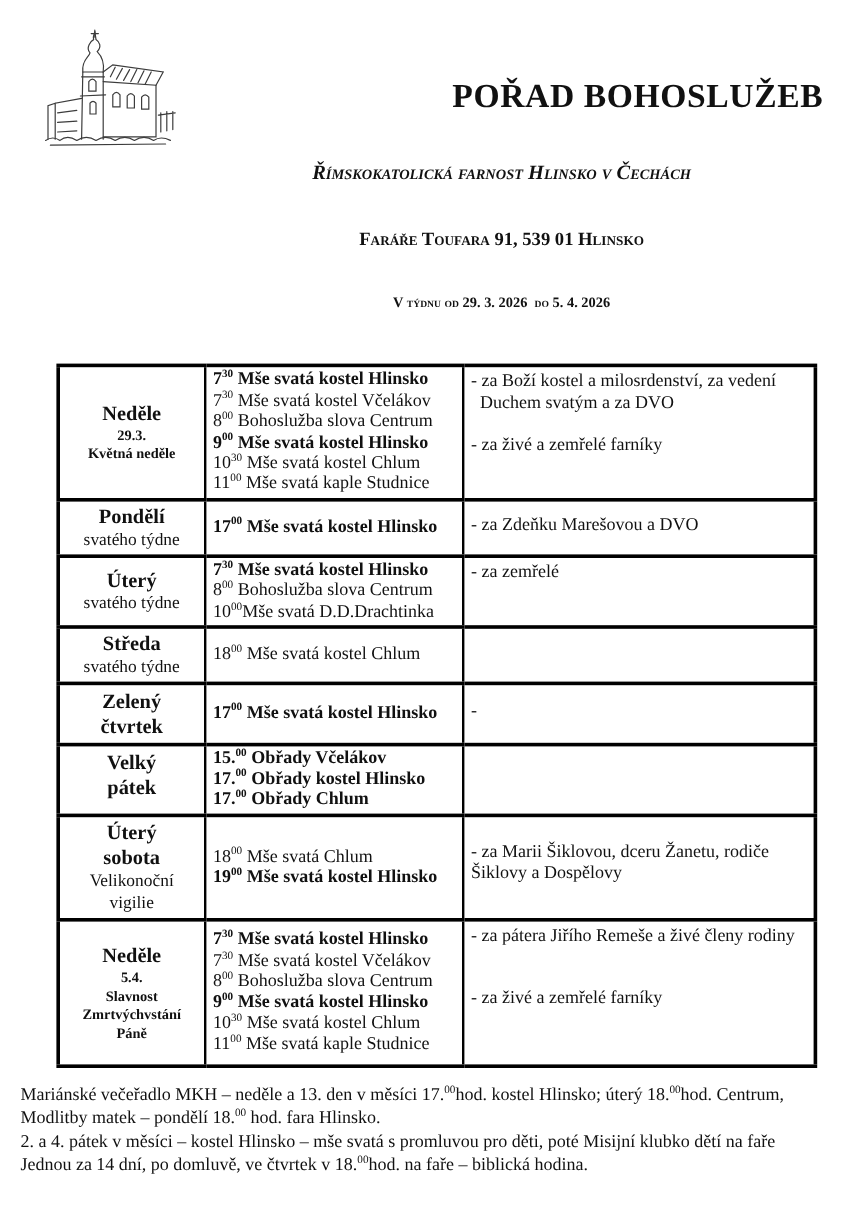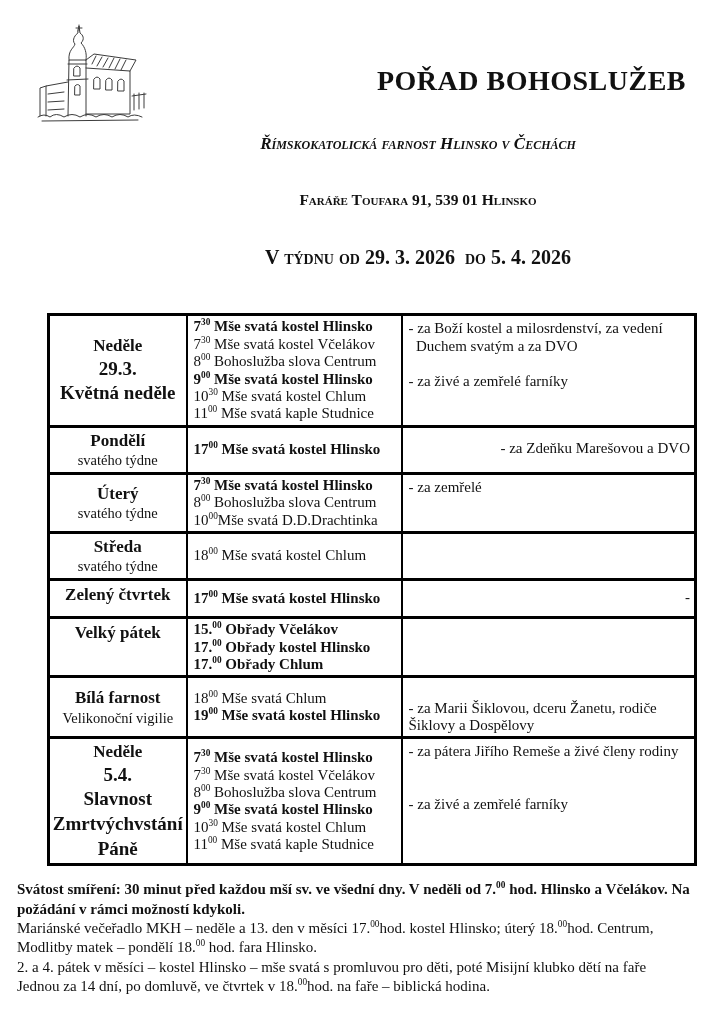--- a/index.html
+++ b/index.html
@@ -12,51 +12,51 @@
   .page { position:relative; width:714px; height:1024px; background:#fff; }
 
   
   .header { display:flex; margin:24px 28px 0 34px; }
   .logo { width:116px; height:102px; flex:0 0 auto; }
   .header-text { flex:1; text-align:center; padding-top:6px; white-space:pre-wrap; }
   .doc-title { font-size:28px; font-weight:bold; letter-spacing:0.5px; line-height:1.1;text-align:right; }
   .sub-line { font-weight:bold; font-variant:small-caps; line-height:1.25; }
   .sub-parish  { font-size:17px;font-style:italic; }
   .sub-address { font-size:15.5px; }
-  .sub-week    { font-size:20px; }
+  .sub-week    { font-size:12px; }
 
   
   table.schedule {
     border-collapse:collapse; table-layout:fixed;
     margin:7px 0 0 47px; width:631px;
     border:3px solid #000;
   }
   table.schedule td {
     border:2px solid #000;
     border-top-width:3px; border-bottom-width:3px;
     overflow:hidden;
   }
-  td.day    { width:138px; text-align:center; vertical-align:middle; padding:2px 1px; }
+  td.day    { width:122px; text-align:center; vertical-align:middle; padding:2px 18px; }
   td.svc    { width:215px; vertical-align:middle; padding:2px 2px 2px 6px; }
   td.intent { width:294px; vertical-align:top;   padding:4px 4px 2px 6px; white-space:pre-wrap; }
 
   tr.r1 { height:104px; }
   tr.r2 { height:45px; }
   tr.r3 { height:52px; }
   tr.r4 { height:43px; }
   tr.r5 { height:38px; }
   tr.r6 { height:50px; }
   tr.r7 { height:47px; }
   tr.r8 { height:122px; }
 
   tr.r5 td.day, tr.r6 td.day { vertical-align:top; padding-top:3px; }
-  tr.r2 td.intent, tr.r5 td.intent { vertical-align:middle; padding-top:0;text-align:right; }
+  tr.r2 td.intent, tr.r5 td.intent { vertical-align:middle; padding-top:0; }
 
   .day-title    { font-size:17px; font-weight:bold; line-height:1.25; }
-  .day-sub-bold { font-size:19px; font-weight:bold; line-height:1.3; }
+  .day-sub-bold { font-size:12px; font-weight:bold; line-height:1.3; }
   .day-sub      { font-size:14.5px; line-height:1.3; }
 
   .svc-line, .intent-line { font-size:15px; line-height:1.16; }
   sup { font-size:62%; vertical-align:super; line-height:0; }
 
   
   .announcements { margin:14px 14px 0 17px; }
   .announcements p { font-size:15px; line-height:1.285; white-space:pre-wrap; }
 </style>
 </head>
@@ -160,21 +160,21 @@
           </td>
           <td class="svc">
             <div class="svc-line"><b>15.<sup>00</sup> Obřady Včelákov</b></div>
             <div class="svc-line"><b>17.<sup>00</sup> Obřady kostel Hlinsko</b></div>
             <div class="svc-line"><b>17.<sup>00</sup> Obřady Chlum</b></div>
           </td>
           <td class="intent"></td>
         </tr>
         <tr class="r7">
           <td class="day">
-            <div class="day-title">Bílá farnost</div>
+            <div class="day-title">Úterý sobota</div>
             <div class="day-sub">Velikonoční vigilie</div>
           </td>
           <td class="svc">
             <div class="svc-line">18<sup>00</sup> Mše svatá Chlum</div>
             <div class="svc-line"><b>19<sup>00</sup> Mše svatá kostel Hlinsko</b></div>
           </td>
           <td class="intent"><div class="intent-line">&nbsp;</div><div class="intent-line">- za Marii Šiklovou, dceru Žanetu, rodiče</div><div class="intent-line">Šiklovy a Dospělovy</div></td>
         </tr>
         <tr class="r8">
           <td class="day">
@@ -191,19 +191,18 @@
             <div class="svc-line"><b>9<sup>00</sup> Mše svatá kostel Hlinsko</b></div>
             <div class="svc-line">10<sup>30</sup> Mše svatá kostel Chlum</div>
             <div class="svc-line">11<sup>00</sup> Mše svatá kaple Studnice</div>
           </td>
           <td class="intent"><div class="intent-line">- za pátera Jiřího Remeše a živé členy rodiny</div><div class="intent-line">&nbsp;</div><div class="intent-line">&nbsp;</div><div class="intent-line">- za živé a zemřelé farníky</div></td>
         </tr>
       </tbody>
   </table>
 
   <div class="announcements" id="announcements">
-      <p><b>Svátost smíření: 30 minut před každou mší sv. ve všední dny. V neděli od 7.<sup>00</sup> hod. Hlinsko a Včelákov. Na požádání v rámci možností kdykoli.</b></p>
       <p>Mariánské večeřadlo MKH – neděle a 13. den v měsíci 17.<sup>00</sup>hod. kostel Hlinsko; úterý 18.<sup>00</sup>hod. Centrum, Modlitby matek – pondělí 18.<sup>00</sup> hod. fara Hlinsko.</p>
       <p>2. a 4. pátek v měsíci – kostel Hlinsko – mše svatá s promluvou pro děti, poté Misijní klubko dětí na faře</p>
       <p>Jednou za 14 dní, po domluvě, ve čtvrtek v 18.<sup>00</sup>hod. na faře – biblická hodina.</p>
     </div>
 
 </div>
 
 </body></html>

